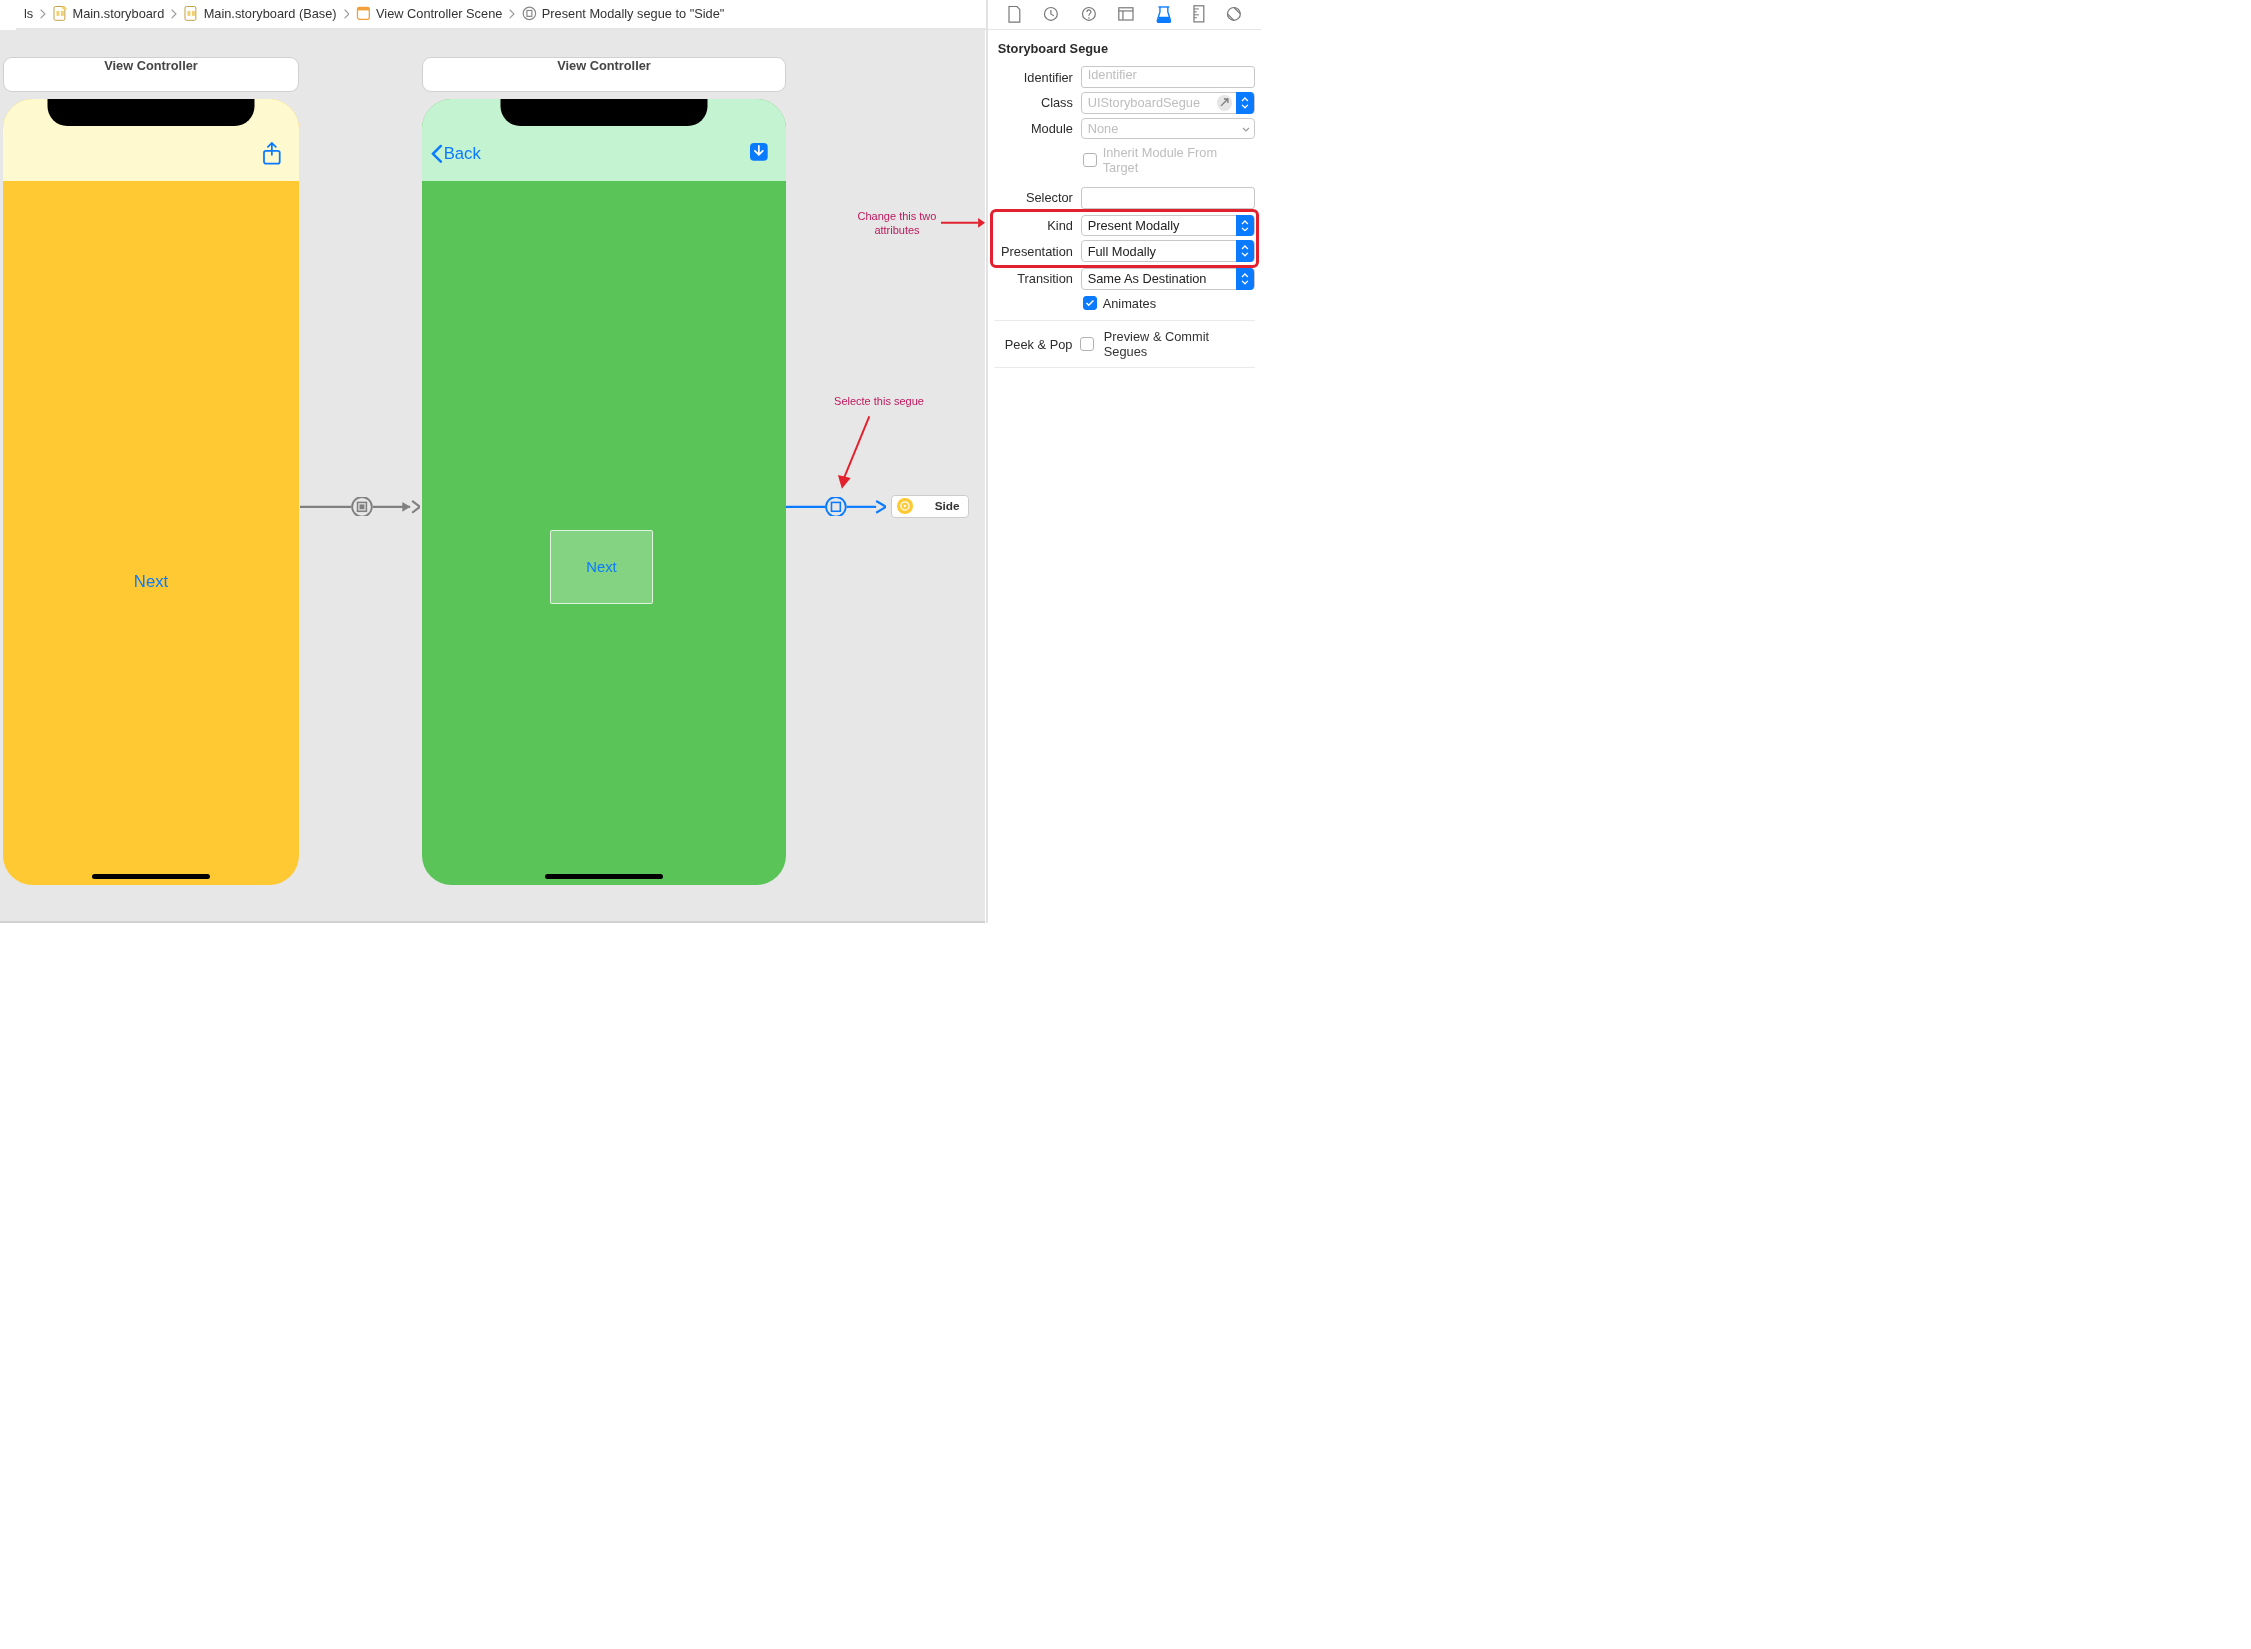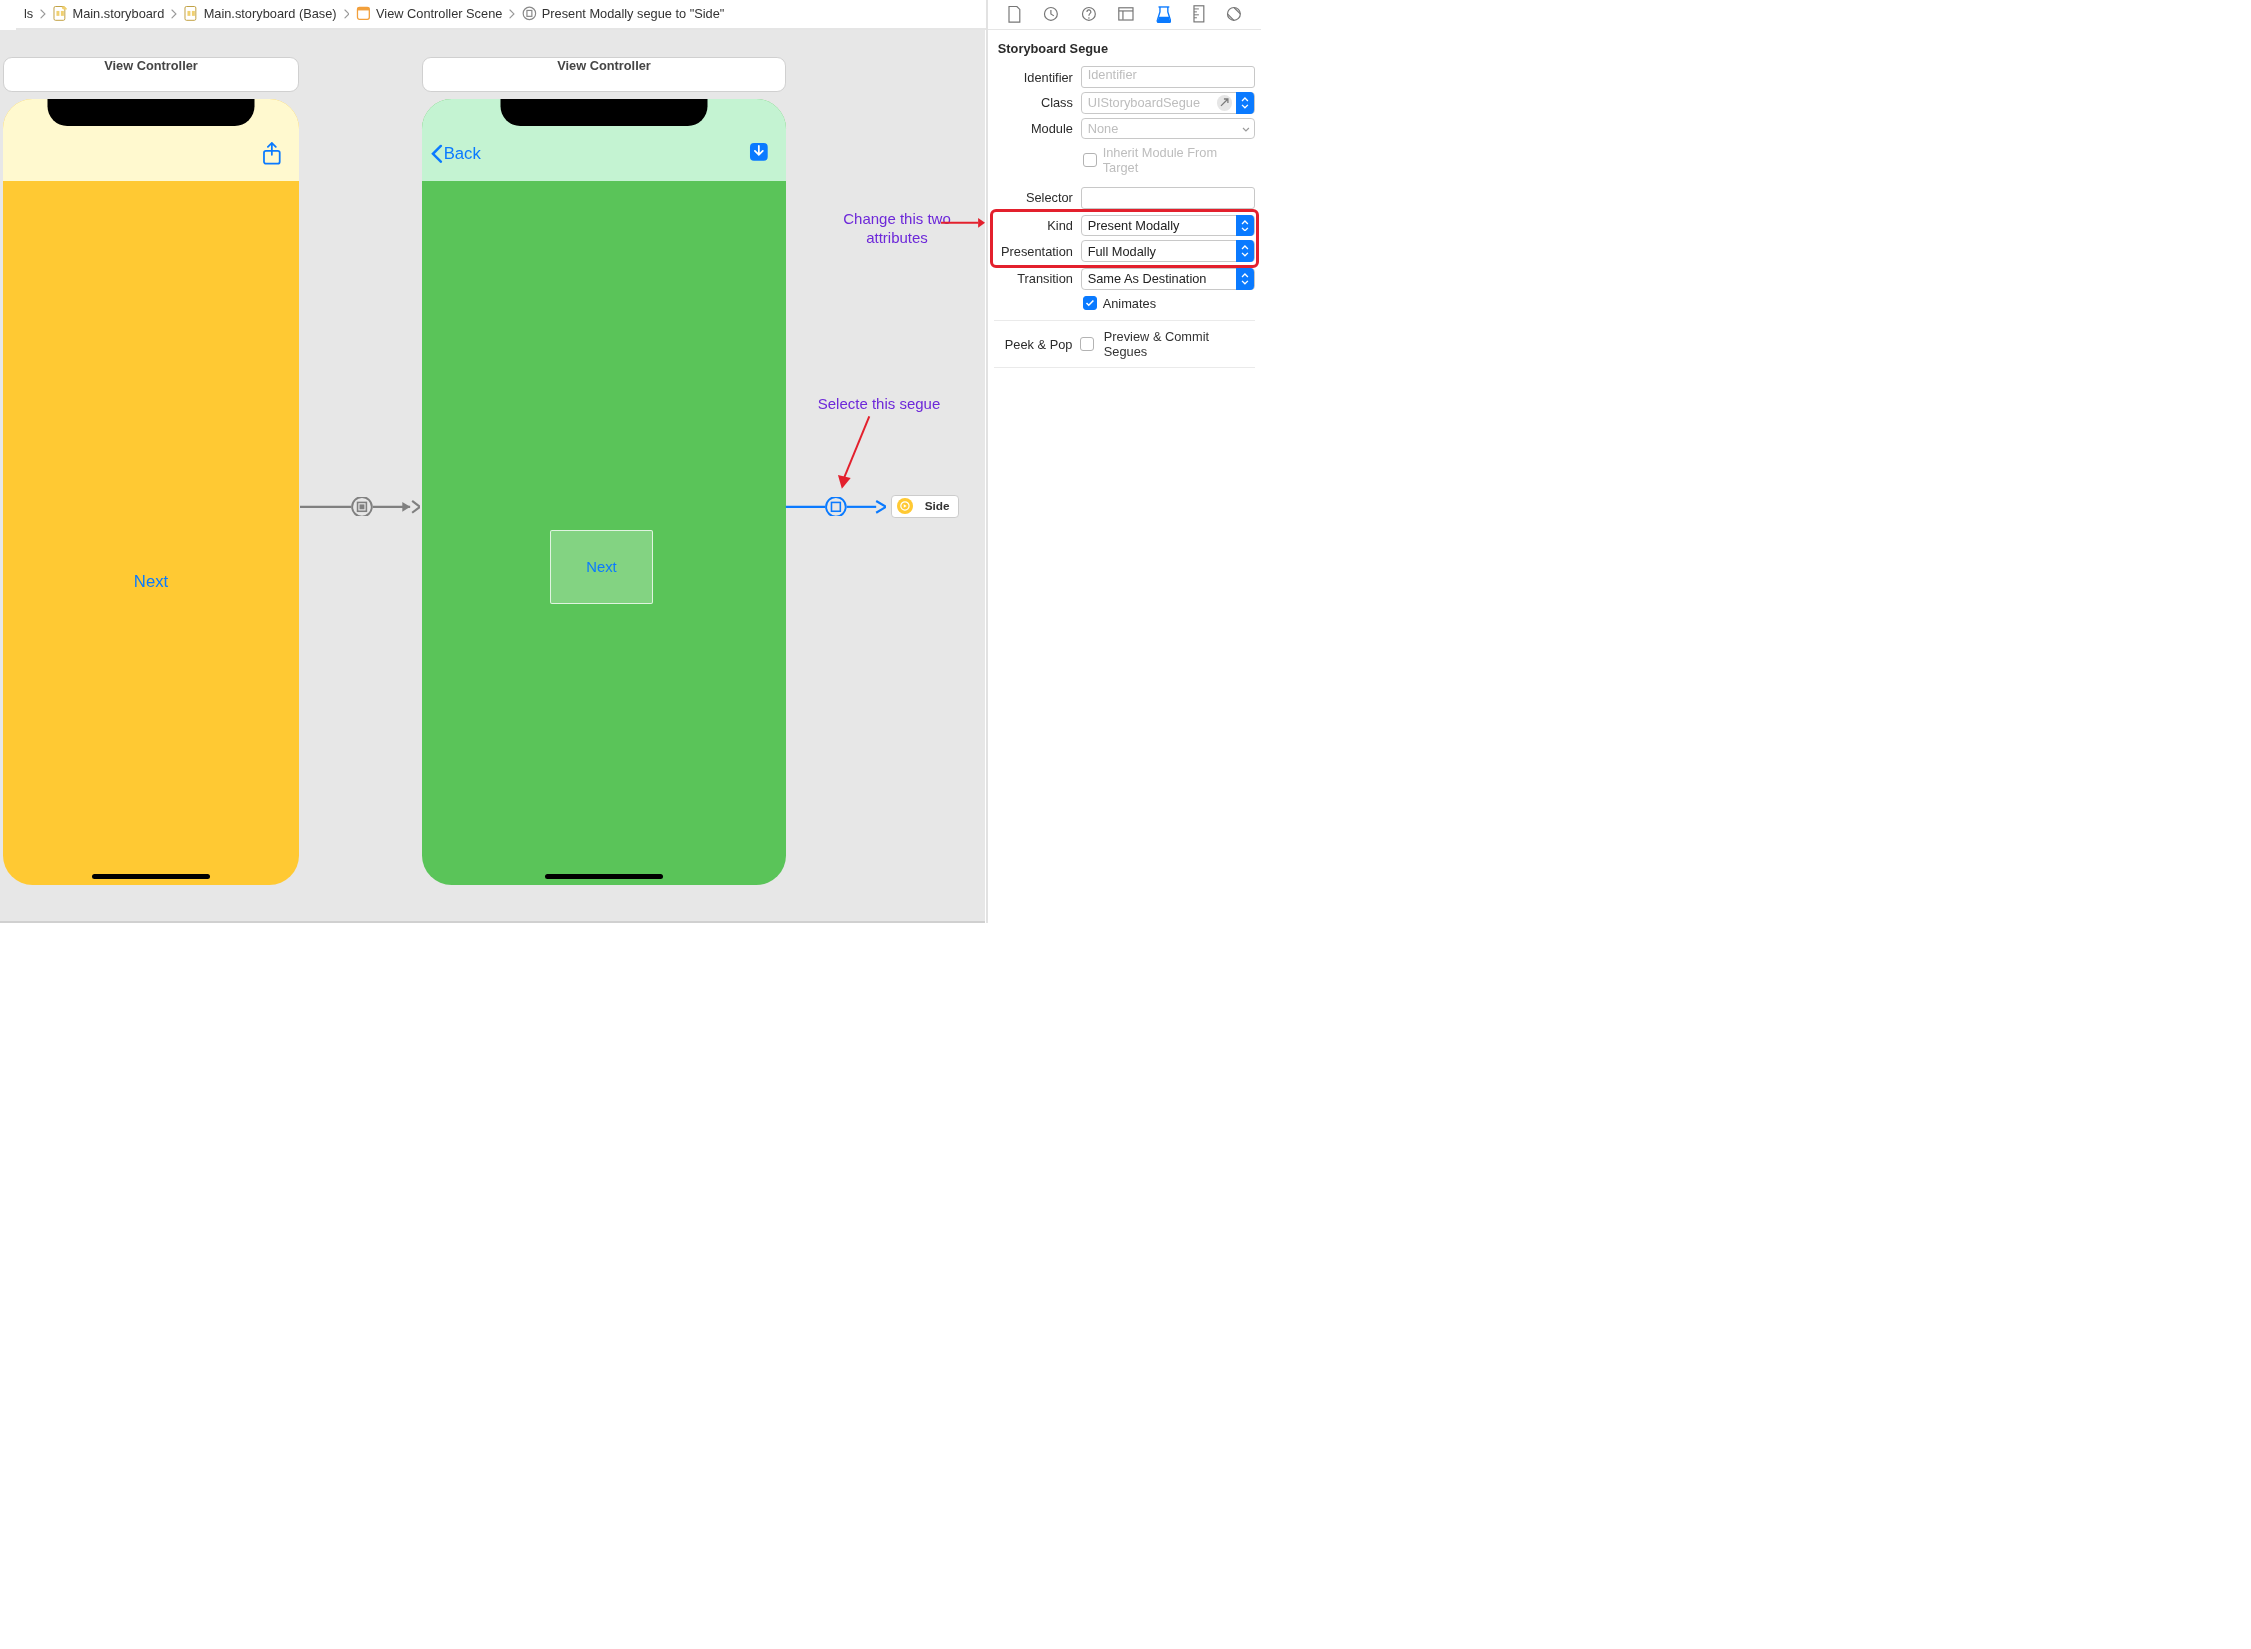--- a/index.html
+++ b/index.html
@@ -113,33 +113,33 @@
     display:flex; align-items:center;
   }
   .conn1 { left: 300px; width: 120px; }
   .conn2 { left: 719px; width: 167px; color:#0a7aff; }
 
   
   .side-badge {
     position:absolute; left: 891px; top: 465px;
     height: 23.6px; padding: 0 7.9px 0 4.9px;
     background:#fff; border:1px solid #ccc; border-radius:3.9px;
-    display:flex; align-items:center; gap:12px;
+    display:flex; align-items:center; gap:22px;
     font-weight:600; font-size:11.8px;
   }
   .side-badge .dot {
     width:15.8px; height:15.8px; border-radius:50%; background:#ffc933;
     display:flex; align-items:center; justify-content:center;
   }
 
   
   .anno {
     position:absolute;
-    color:#6d28d9;
-    font-size: 15px;
+    color:#be185d;
+    font-size: 11px;
     line-height:1.3;
     text-align:center;
   }
 
   
   .inspector {
     position:absolute;
     right:0; top:0; bottom:0;
     width: 275px;
     background:#fff;

